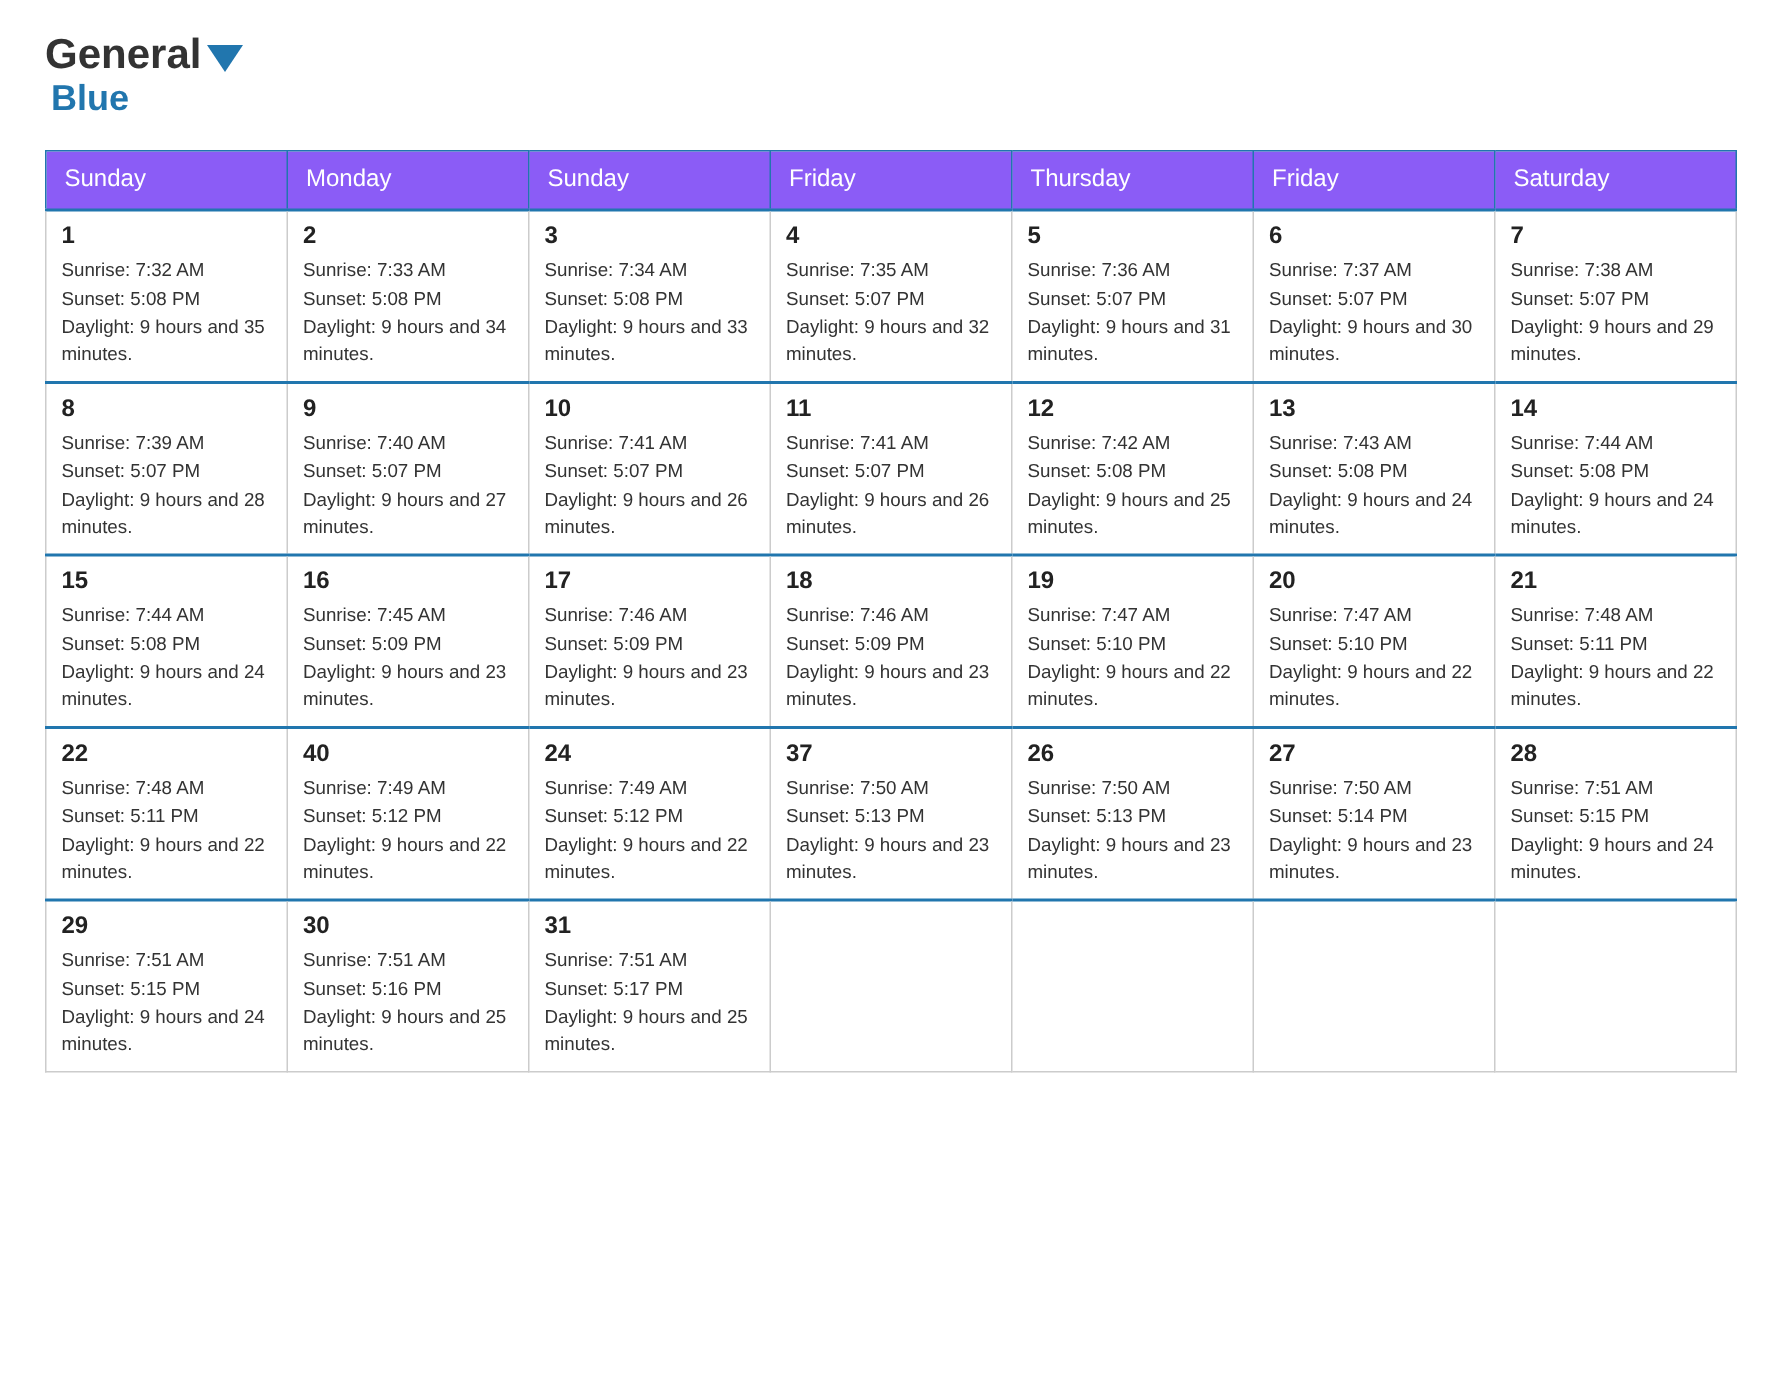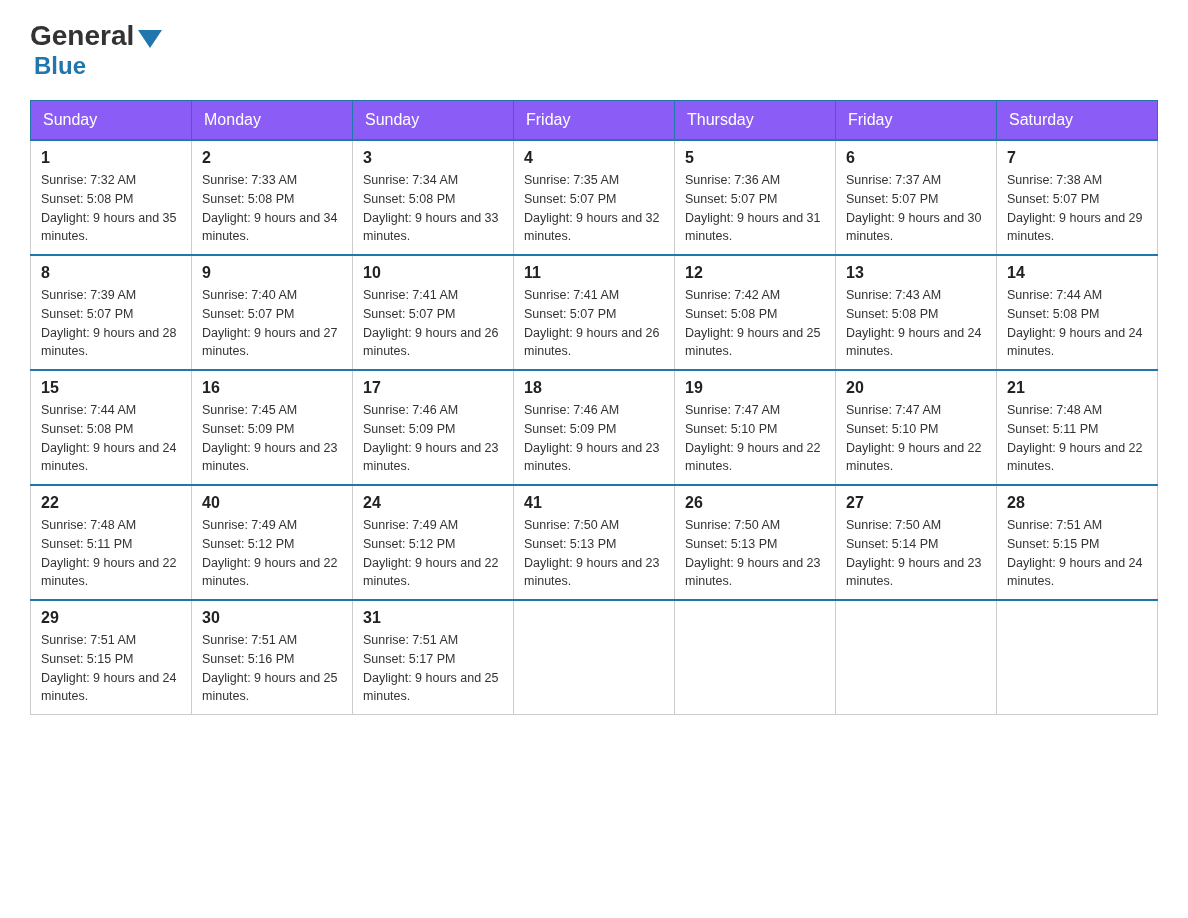--- a/index.html
+++ b/index.html
@@ -321,21 +321,21 @@
       </td>
         <td>
         <div class="day-num">24</div>
         <div class="day-info">
           Sunrise: 7:49 AM<br>
           Sunset: 5:12 PM<br>
           Daylight: 9 hours and 22 minutes.
         </div>
       </td>
         <td>
-        <div class="day-num">41</div>
+        <div class="day-num">37</div>
         <div class="day-info">
           Sunrise: 7:50 AM<br>
           Sunset: 5:13 PM<br>
           Daylight: 9 hours and 23 minutes.
         </div>
       </td>
         <td>
         <div class="day-num">26</div>
         <div class="day-info">
           Sunrise: 7:50 AM<br>

